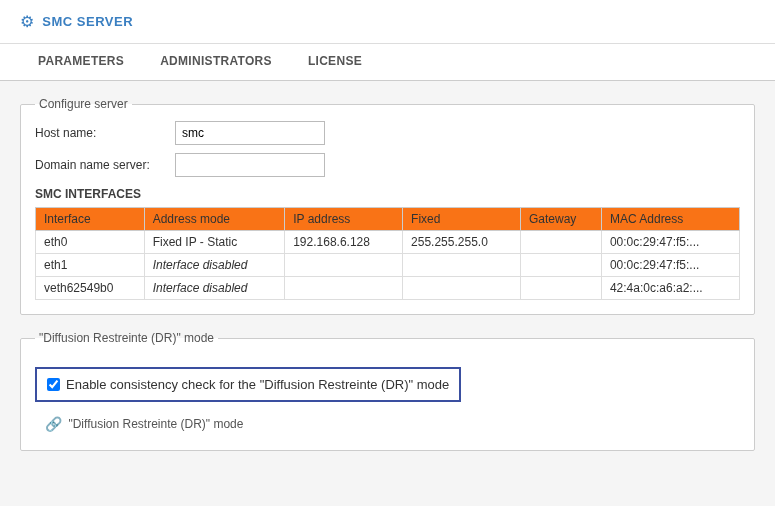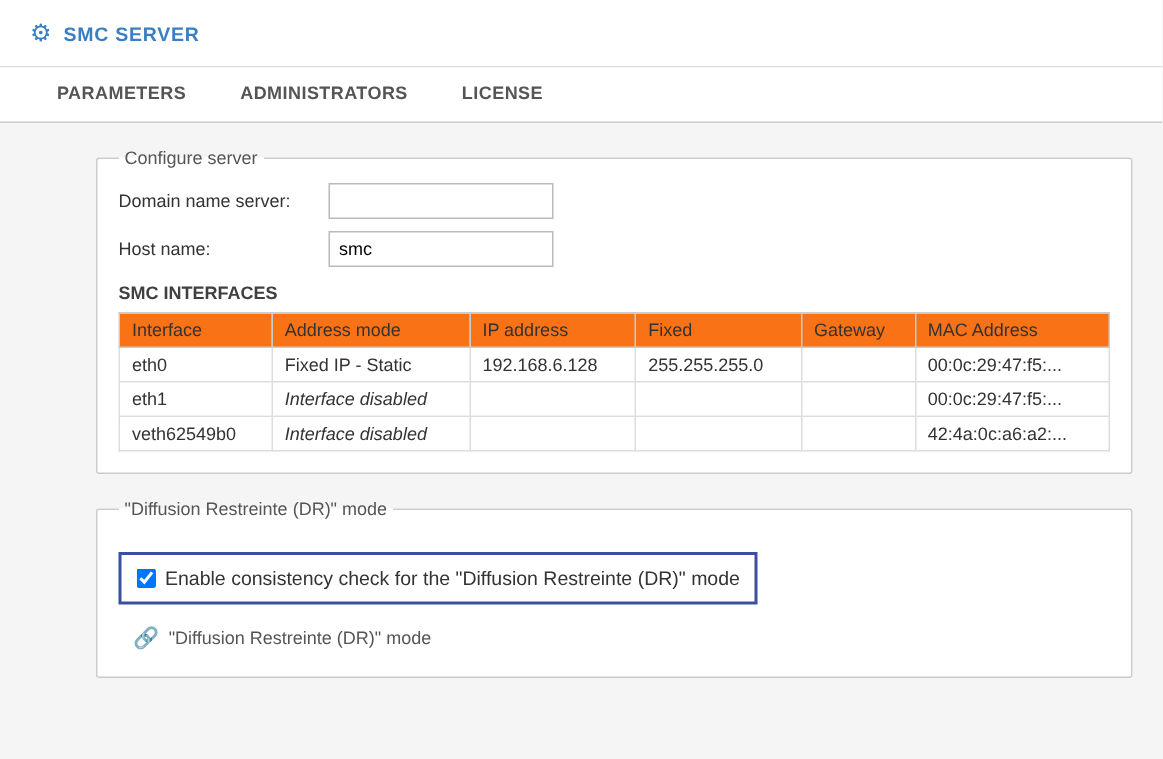--- a/index.html
+++ b/index.html
@@ -46,21 +46,20 @@
       border-bottom: 3px solid transparent;
       margin-bottom: -1px;
     }
     .tab.active {
       color: #3a7fc1;
       border-bottom: 3px solid #3a7fc1;
     }
     .content {
       padding: 16px 20px;
       background: #f5f5f5;
-      margin-left: 44px;
     }
     fieldset {
       border: 1px solid #ccc;
       background: #fff;
       margin-bottom: 16px;
       padding: 10px 14px 14px 14px;
       border-radius: 2px;
     }
     legend {
       font-size: 12px;
@@ -153,26 +152,26 @@
   <div class="tab">ADMINISTRATORS</div>
   <div class="tab">LICENSE</div>
 </div>
 
 <div class="content">
 
   <fieldset>
     <legend>Configure server</legend>
 
     <div class="form-row">
+      <span class="form-label">Host name:</span>
+      <input class="form-input" type="text" value="smc" style="">
+    </div>
+    <div class="form-row">
       <span class="form-label">Domain name server:</span>
       <input class="form-input" type="text" value="" style="">
-    </div>
-    <div class="form-row">
-      <span class="form-label">Host name:</span>
-      <input class="form-input" type="text" value="smc" style="">
     </div>
 
     <div class="smc-interfaces-title">SMC INTERFACES</div>
     <table class="interfaces-table">
       <thead>
         <tr>
           <th>Interface</th>
           <th>Address mode</th>
           <th>IP address</th>
           <th>Fixed</th>

